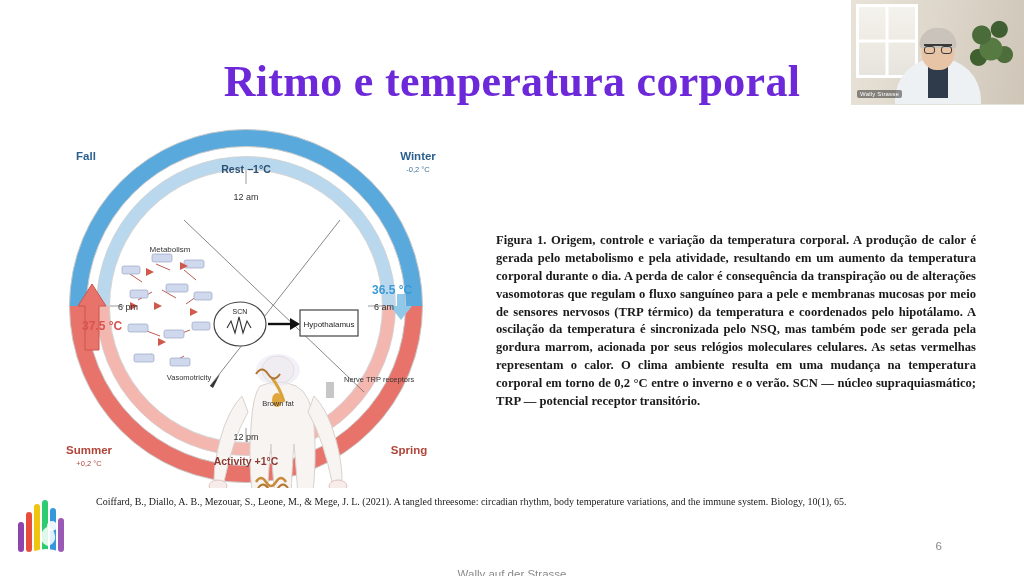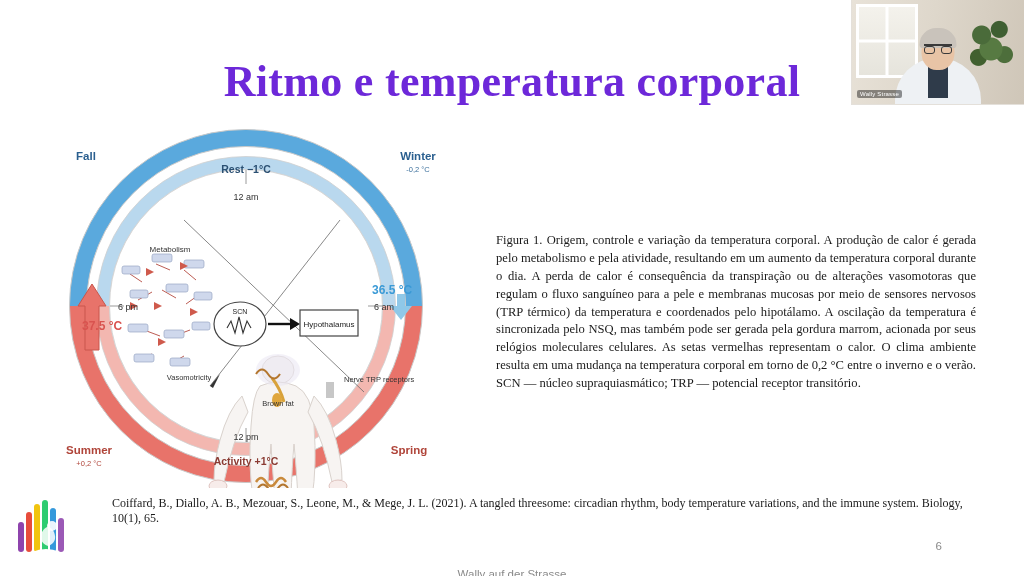--- a/index.html
+++ b/index.html
@@ -182,30 +182,31 @@
   .caption {
     position: absolute;
     left: 496px;
     top: 232px;
     width: 480px;
     font-family: "Liberation Serif", serif;
     font-size: 12.6px;
     line-height: 1.42;
     color: #1a1a1a;
     text-align: justify;
+    font-weight: bold;
   }
 
   
   .reference {
     position: absolute;
-    left: 112px;
+    left: 96px;
     top: 496px;
     width: 880px;
     font-family: "Liberation Serif", serif;
-    font-size: 12px;
+    font-size: 10px;
     color: #1a1a1a;
   }
 
   
   .footer-name {
     position: absolute;
     left: 0;
     width: 1024px;
     top: 540px;
     text-align: center;

